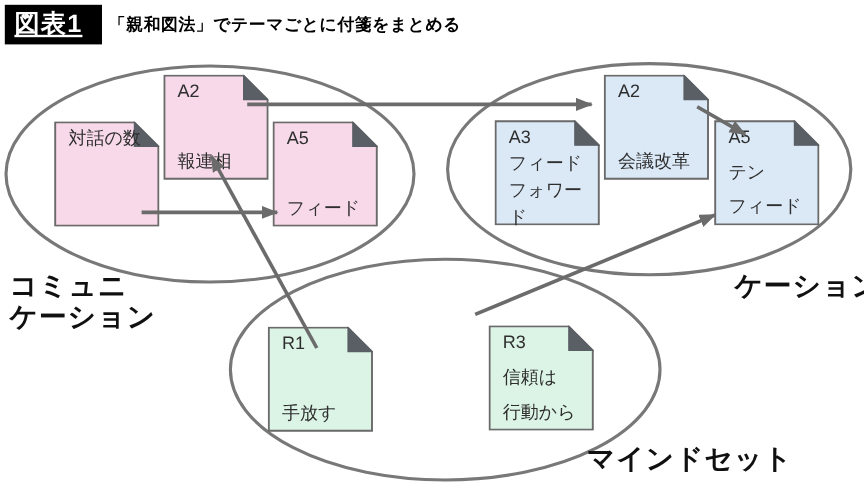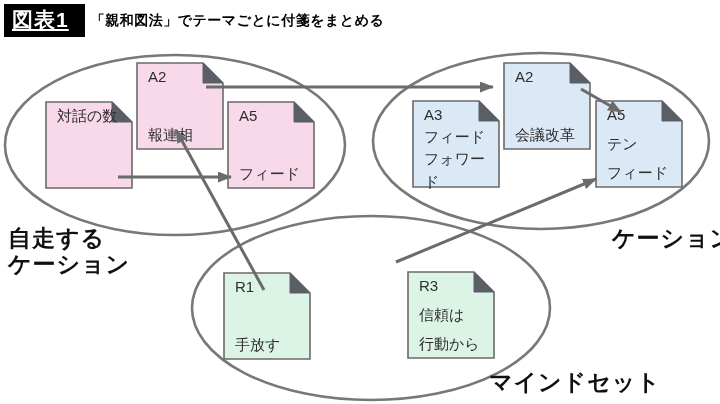--- a/index.html
+++ b/index.html
@@ -132,21 +132,21 @@
         <path class="fold" d="M67,1 L87,21 L67,21 Z"></path>
       </svg>
     <div class="txt">
         <div>R3</div>
         <div>信頼は</div>
         <div>行動から</div>
       </div>
   </div>
 
   <div class="glabel" style="left:8px;top:226px">
-    <div>自走する</div>
+    <div>コミュニ</div>
     <div>ケーション</div>
   </div>
   <div class="glabel" style="left:612px;top:226px">ケーション</div>
   <div class="glabel" style="left:489px;top:370px">マインドセット</div>
 
   <svg class="layer" width="720" height="404" style="z-index:3">
     <defs>
       <marker id="ah" markerUnits="userSpaceOnUse" markerWidth="16" markerHeight="13" refX="13" refY="5.5" orient="auto">
         <path class="ah" d="M0,0 L14,5.5 L0,11 Z"></path>
       </marker>

